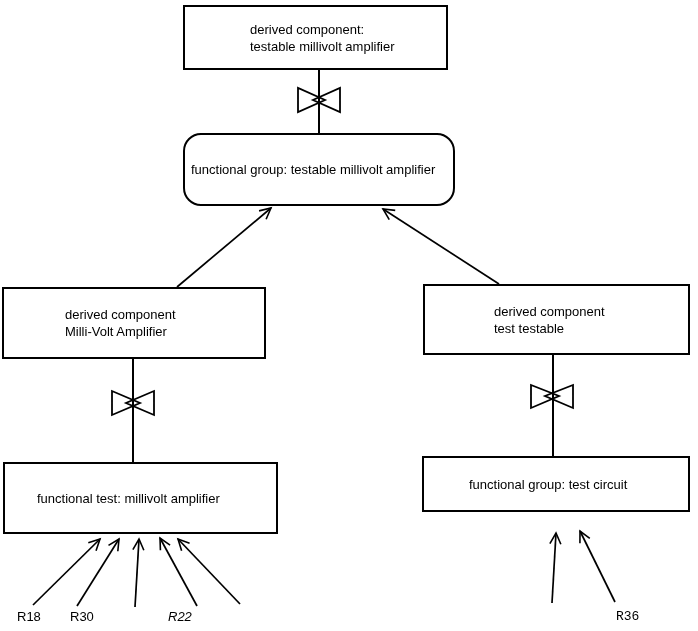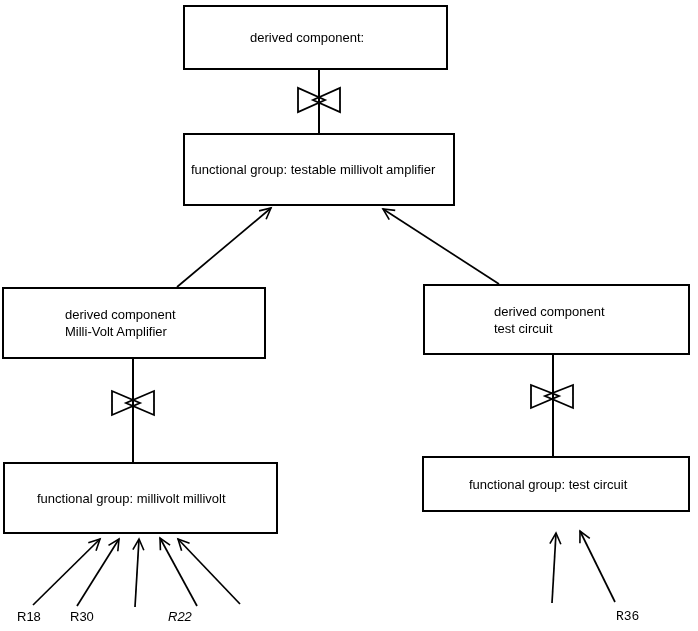--- a/index.html
+++ b/index.html
@@ -84,38 +84,39 @@
     </g>
 
     <g stroke="#000000" stroke-width="1.7" fill="none">
       <line x1="552" y1="603" x2="556" y2="533" marker-end="url(#arrowV)"></line>
       <line x1="615" y1="602" x2="580" y2="531" marker-end="url(#arrowV)"></line>
     </g>
   </svg>
 
   <div class="node" style="left:183px; top:5px; width:265px; height:65px; padding-left:65px;">
     <div>derived component:</div>
+    <div>testable millivolt amplifier</div>
   </div>
 
-  <div class="node" style="left:183px; top:133px; width:272px; height:73px; padding-left:6px;">
+  <div class="node" style="left:183px; top:133px; width:272px; height:73px; padding-left:6px;border-radius:18px;">
     <div>functional group: testable millivolt amplifier</div>
   </div>
 
   <div class="node" style="left:2px; top:287px; width:264px; height:72px; padding-left:61px;">
     <div>derived component</div>
     <div>Milli-Volt Amplifier</div>
   </div>
 
   <div class="node" style="left:423px; top:284px; width:267px; height:71px; padding-left:69px;">
     <div>derived component</div>
-    <div>test circuit</div>
+    <div>test testable</div>
   </div>
 
   <div class="node" style="left:3px; top:462px; width:275px; height:72px; padding-left:32px;">
-    <div>functional group: millivolt millivolt</div>
+    <div>functional test: millivolt amplifier</div>
   </div>
 
   <div class="node" style="left:422px; top:456px; width:268px; height:56px; padding-left:45px;">
     <div>functional group: test circuit</div>
   </div>
 
   <span class="leaf" style="left:17px;  top:609px;text-align:center;">R18</span>
   <span class="leaf" style="left:70px;  top:609px;">R30</span>
   <span class="leaf" style="left:117px; top:609px;margin-top:42px;">R26</span>
   <span class="leaf" style="left:168px; top:609px;font-style:italic;">R22</span>

